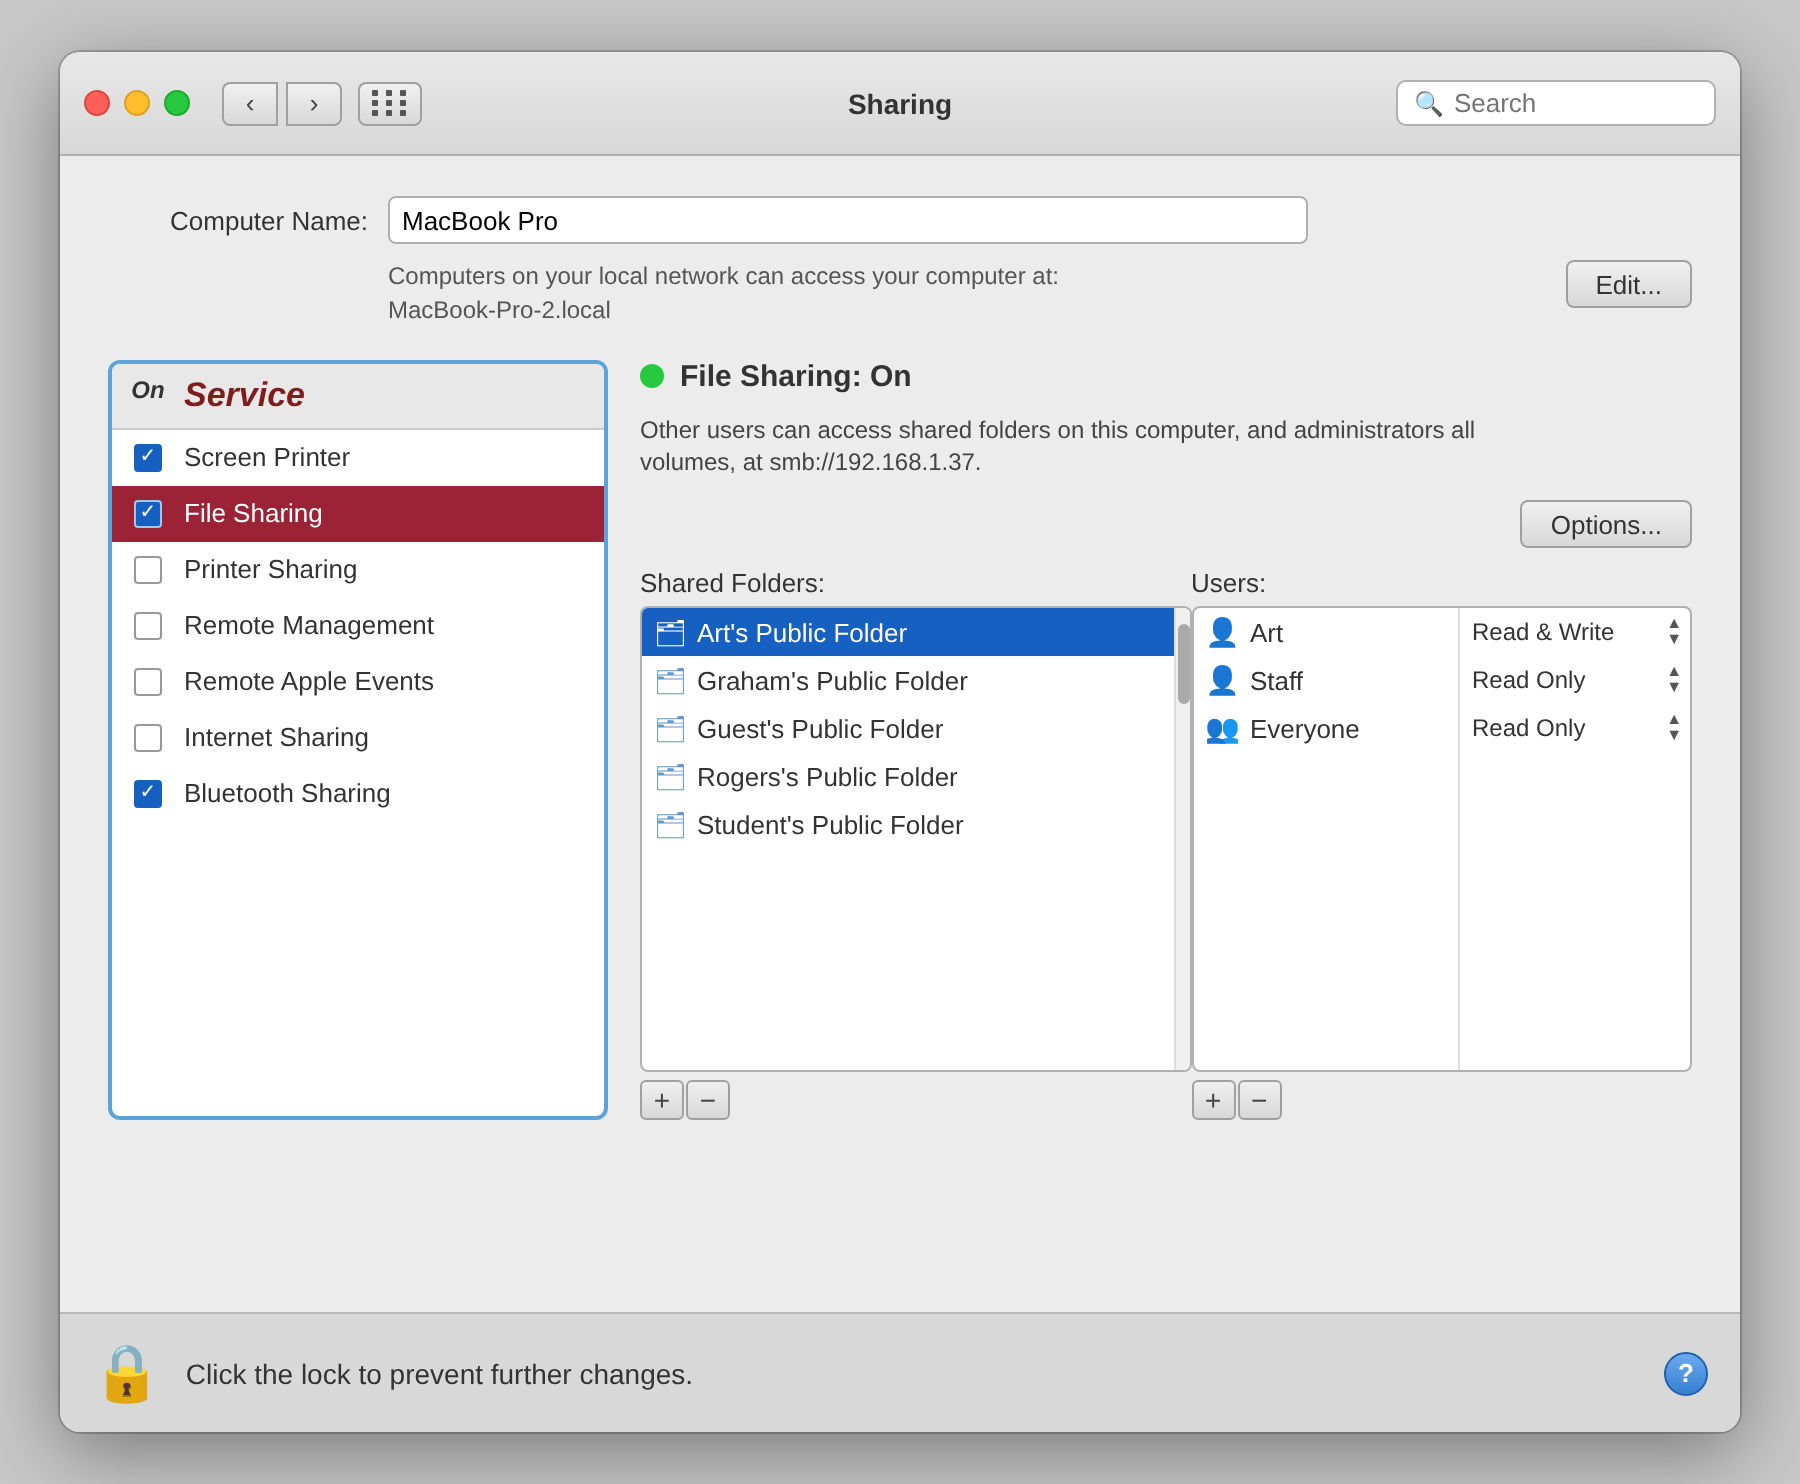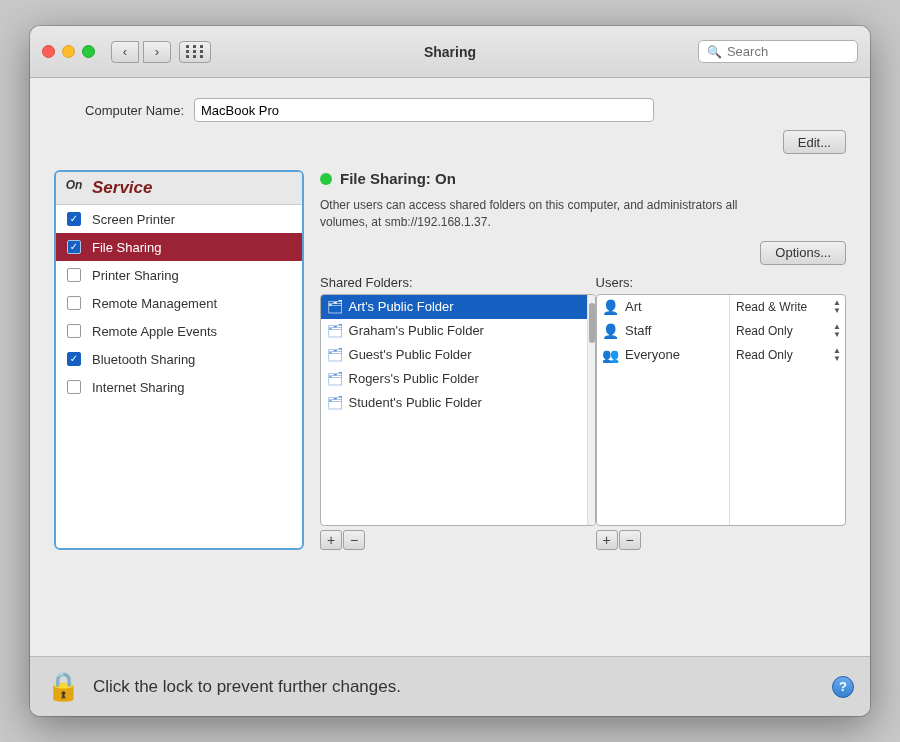--- a/index.html
+++ b/index.html
@@ -378,21 +378,21 @@
       border-top: 1px solid #b8b8b8;
       display: flex;
       align-items: center;
       padding: 0 16px;
       gap: 12px;
     }
     .lock-icon {
       font-size: 28px;
     }
     .lock-text {
-      font-size: 17px;
+      font-size: 14px;
       color: #333;
       flex: 1;
     }
     .help-btn {
       width: 22px;
       height: 22px;
       border-radius: 50%;
       background: linear-gradient(to bottom, #6aabef, #3580d0);
       border: 1px solid #2060b0;
       display: flex;
@@ -440,20 +440,21 @@
   </div>
 
   <div class="content">
 
     <div class="computer-name-row">
       <span class="computer-name-label">Computer Name:</span>
       <input class="computer-name-input" type="text" value="MacBook Pro" style="">
     </div>
 
     <div class="local-address-row">
+      <span class="local-address-text">Computers on your local network can access your computer at:<br>MacBook-Pro-2.local</span>
       <button class="edit-btn">Edit...</button>
     </div>
 
     <div class="main-panel">
 
       <div class="service-list-container">
         <div class="service-list-header">
           <span class="service-col-on">On</span>
           <span class="service-col-service">Service</span>
         </div>
@@ -490,30 +491,30 @@
 
           <div class="service-item">
             <div class="checkbox-cell">
               <div class="checkbox"></div>
             </div>
             <span class="service-name">Remote Apple Events</span>
           </div>
 
           <div class="service-item">
             <div class="checkbox-cell">
-              <div class="checkbox checked"></div>
-            </div>
-            <span class="service-name">Bluetooth Sharing</span>
+              <div class="checkbox"></div>
+            </div>
+            <span class="service-name">Internet Sharing</span>
           </div>
 
           <div class="service-item">
             <div class="checkbox-cell">
-              <div class="checkbox"></div>
-            </div>
-            <span class="service-name">Internet Sharing</span>
+              <div class="checkbox checked"></div>
+            </div>
+            <span class="service-name">Bluetooth Sharing</span>
           </div>
         </div>
       </div>
 
       <div class="right-panel">
 
         <div class="status-bar">
           <div class="status-dot"></div>
           <span class="status-text">File Sharing: On</span>
         </div>

